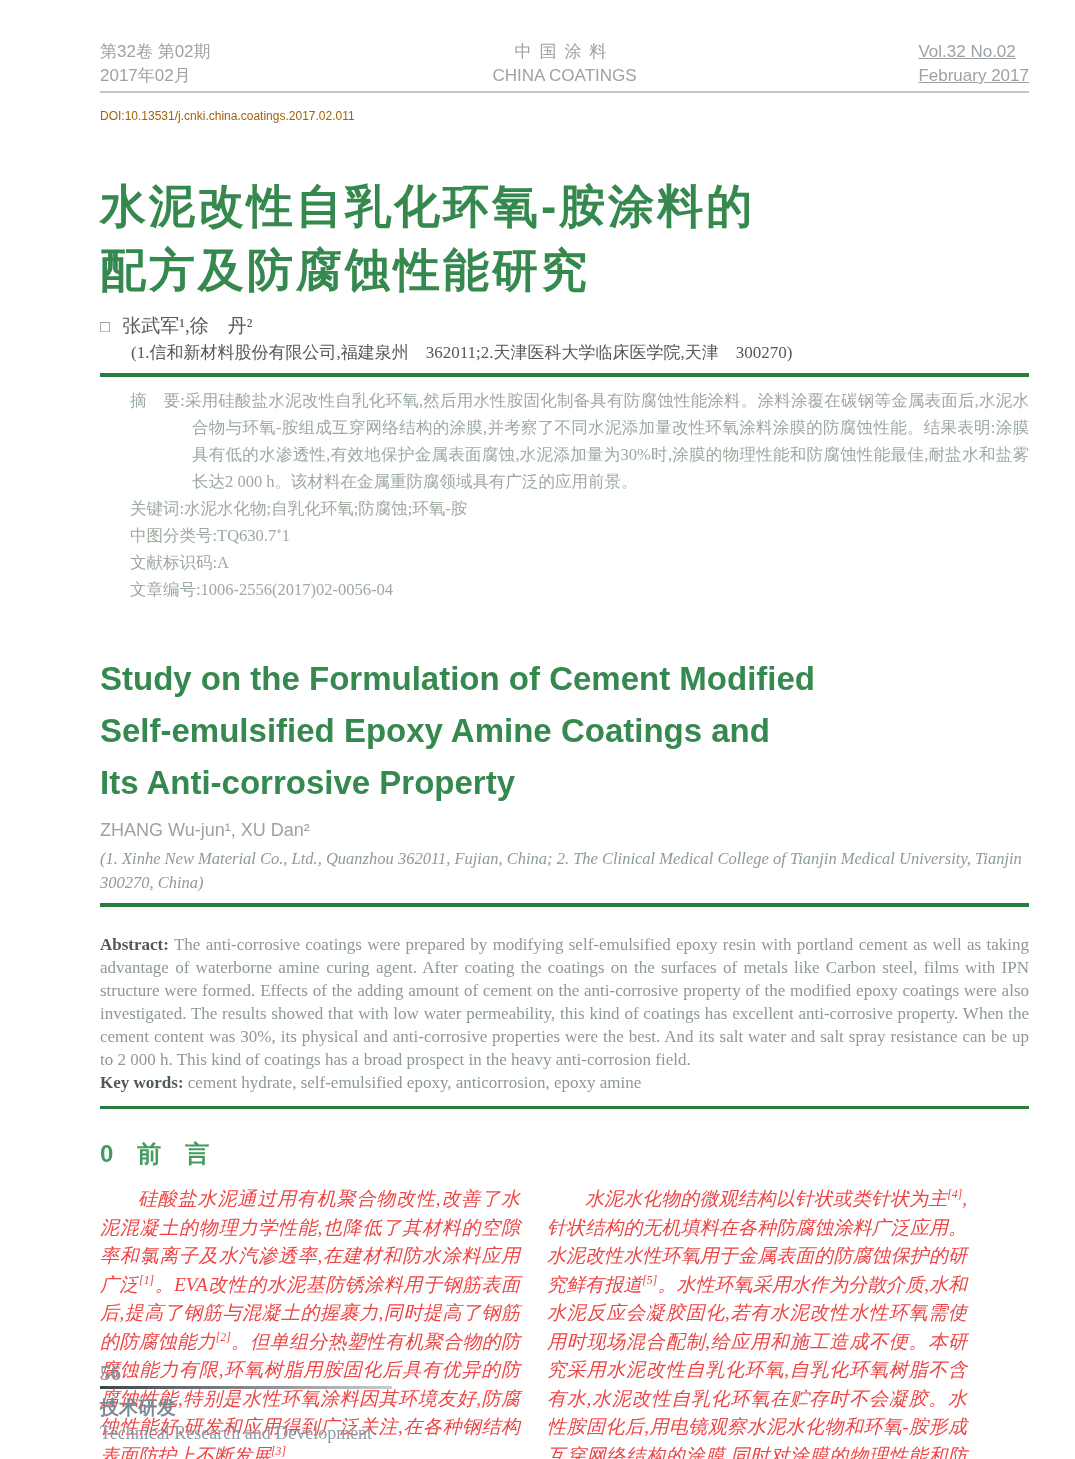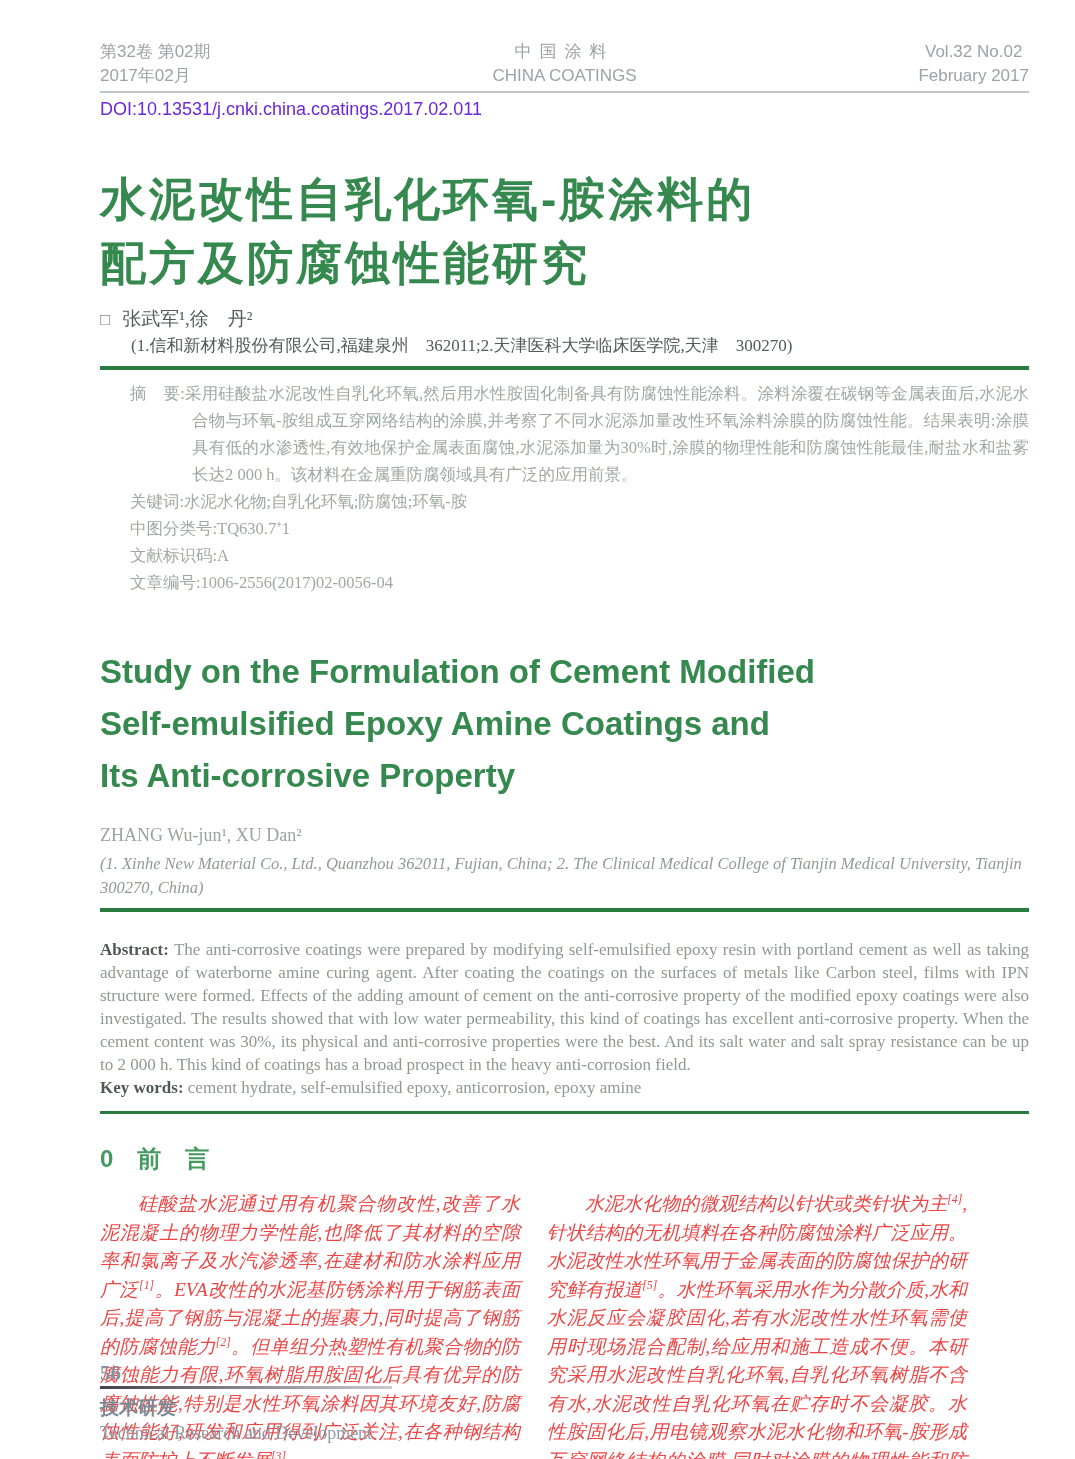--- a/index.html
+++ b/index.html
@@ -13,44 +13,44 @@
     font-family:"Liberation Serif", serif;
   }
   sup { font-size:0.62em; vertical-align:super; line-height:0; }
 
   
   .jheader { font-family:"Liberation Sans", sans-serif; color:#9ca2a6; font-size:17px; line-height:24px; }
   .jheader-row { display:flex; justify-content:space-between; align-items:flex-start; }
   .jh-col { white-space:nowrap; }
   .jh-center { text-align:center; }
   .jh-center .cnline { letter-spacing:8px; }
-  .jh-right { text-align:center; }
+  .jh-right { text-align:left;text-decoration:underline; }
   .jheader-rule { border:none; border-top:2px solid #c2c6c8; margin:3px 0 0 0; }
-  .doi { color:#6d28d9; font-size:18px; line-height:24px; margin-top:4px; }
+  .doi { color:#a16207; font-size:12px; line-height:24px; margin-top:11px; }
 
   
   .cn-title { margin-top:46px; color:#35894f; font-family:"Liberation Sans", sans-serif;
               font-weight:bold; font-size:46px; line-height:64px; letter-spacing:3px; }
   .authors-cn { margin-top:10px; font-size:19px; line-height:28px; color:#54595c; }
   .author-marker { color:#80868a; font-size:17px; margin-right:12px; }
   .affil-cn { margin-left:31px; font-size:17px; line-height:24px; color:#55595c; }
   .rule-green { height:4px; background:#2a7b40; border:none; margin:8px 0 0 0; }
 
   
   .abs-cn { margin-top:10px; color:#9daa9f; font-size:16.5px; line-height:27px; }
   .abs-cn-body { margin:0 0 0 92px; text-indent:-62px; text-align:justify; }
   .abs-cn-label { letter-spacing:0; }
   .kw-cn { margin:0 0 0 30px; }
   .meta-row { margin:0 0 0 30px; display:flex; justify-content:space-between;flex-direction:column; }
   .meta-item { white-space:nowrap; }
 
   
   .en-title { margin-top:50px; color:#35894f; font-family:"Liberation Sans", sans-serif;
               font-weight:bold; font-size:33px; line-height:52px; }
-  .authors-en { margin-top:20px; font-family:Liberation Serif, serif;
+  .authors-en { margin-top:8px; font-family:Liberation Sans, sans-serif;
                 color:#9aa49e; font-size:18px; line-height:26px; }
   .affil-en { margin-top:4px; font-style:italic; color:#8f9c94; font-size:16.5px; line-height:24px; }
 
   
   .abs-en { margin-top:26px; color:#8d9a90; font-size:17px; line-height:23px; text-align:justify; }
   .abs-en b, .kw-en b { color:#4e5a52; }
   .rule-green-2 { height:3px; background:#2a7b40; border:none; margin:12px 0 0 0; }
 
   
   .intro { margin-top:28px; display:flex; gap:27px; }

